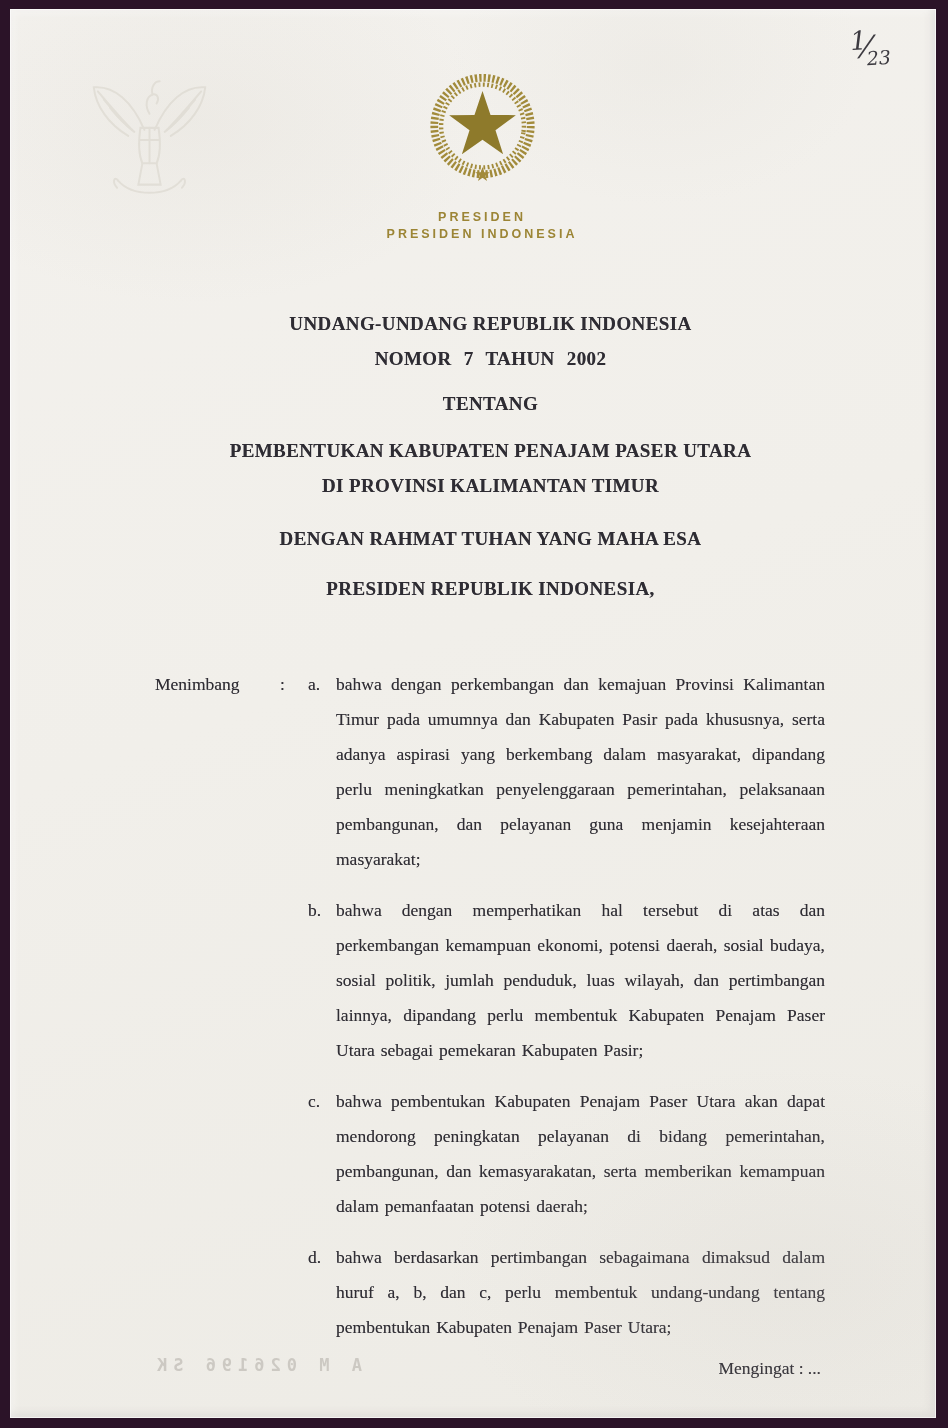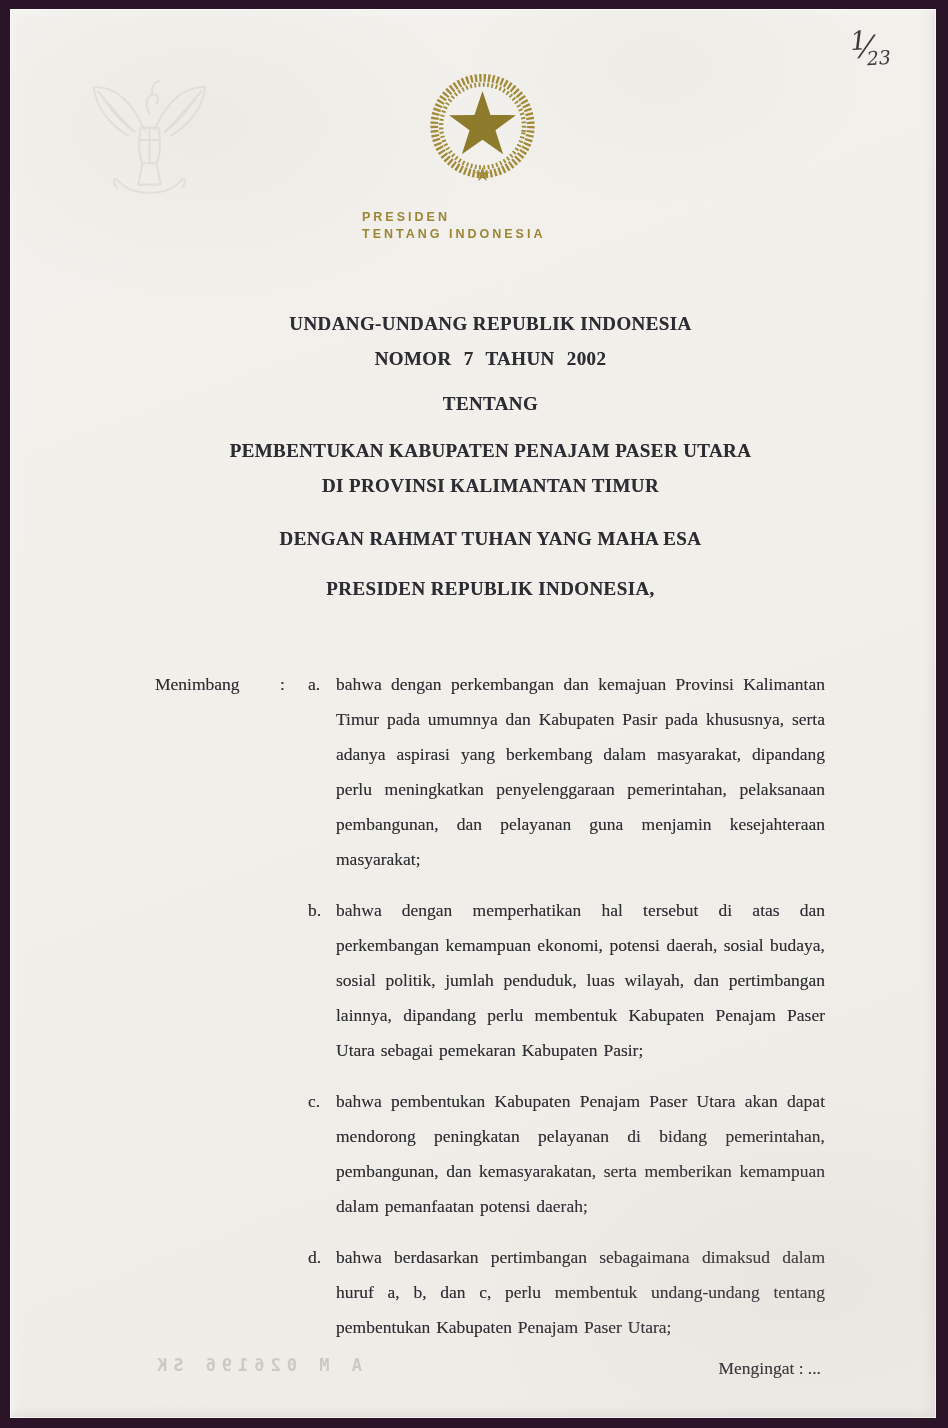--- a/index.html
+++ b/index.html
@@ -57,20 +57,21 @@
   }
 
   
   .emblem {
     position: absolute; top: 61px; left: 416px;
     width: 113px; height: 112px;
     z-index: 2;
   }
   .agency-caption {
     position: absolute; top: 200px; left: 352px; width: 240px;
+    text-align: center;
     font-family: "Liberation Sans", sans-serif;
     font-size: 12.5px; font-weight: 600;
     letter-spacing: 3px;
     line-height: 17px;
     color: #9c8535;
     z-index: 2;
   }
 
   
   .title-block {
@@ -167,21 +168,21 @@
 
     <svg class="emblem" viewBox="-58 -57 116 114">
       <circle r="49.5" fill="none" stroke="#a28b3b" stroke-width="8" stroke-dasharray="2.4,2.1"></circle>
       <circle r="42.5" fill="none" stroke="#a28b3b" stroke-width="4.5" stroke-dasharray="1.9,2.5" transform="rotate(9)"></circle>
       <polygon fill="#8e7a2b" points="0,-36 8.23,-11.33 34.24,-11.12 13.31,4.33 21.16,29.12 0,14 -21.16,29.12 -13.31,4.33 -34.24,-11.12 -8.23,-11.33"></polygon>
       <polygon fill="#a28b3b" transform="translate(0,50) scale(0.22)" points="0,-36 8.23,-11.33 34.24,-11.12 13.31,4.33 21.16,29.12 0,14 -21.16,29.12 -13.31,4.33 -34.24,-11.12 -8.23,-11.33"></polygon>
     </svg>
 
     <div class="agency-caption">
       <div>PRESIDEN</div>
-      <div>TENTANG INDONESIA</div>
+      <div>PRESIDEN INDONESIA</div>
     </div>
 
     <div class="title-block">
       <div class="t-line1">UNDANG-UNDANG REPUBLIK INDONESIA</div>
       <div class="t-line2">NOMOR 7 TAHUN 2002</div>
       <div class="t-tentang">TENTANG</div>
       <div class="t-subject1">PEMBENTUKAN KABUPATEN PENAJAM PASER UTARA</div>
       <div class="t-subject2">DI PROVINSI KALIMANTAN TIMUR</div>
       <div class="t-rahmat">DENGAN RAHMAT TUHAN YANG MAHA ESA</div>
       <div class="t-issuer">PRESIDEN REPUBLIK INDONESIA,</div>

